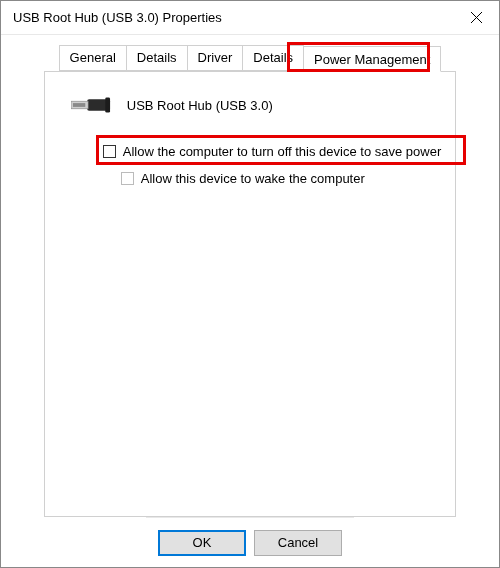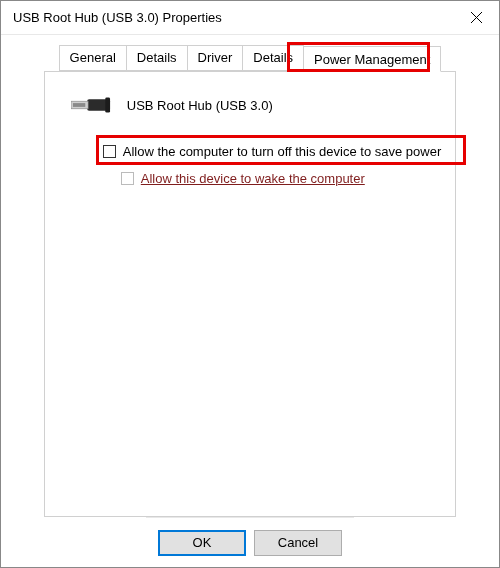--- a/index.html
+++ b/index.html
@@ -17,21 +17,21 @@
     .tab-highlight { position: absolute; border: 3px solid #e60000; z-index: 5; pointer-events: none; }
     .tab-panel { border: 1px solid #d0d0d0; flex: 1; background: #fff; padding: 16px 14px; position: relative; z-index: 2; }
     .device-row { display: flex; align-items: center; gap: 16px; padding: 6px 0 26px 12px; }
     .usb-icon { width: 40px; height: 22px; display: flex; align-items: center; justify-content: center; }
     .opt-row { display: flex; align-items: center; gap: 7px; padding: 2px 0; margin-left: 44px; }
     .opt-row.hl { position: relative; }
     .hl-box { position: absolute; border: 3px solid #e60000; pointer-events: none; }
     .checkbox { width: 13px; height: 13px; border: 1px solid #333; background: #fff; display: inline-block; flex-shrink: 0; }
     .checkbox.disabled { border-color: #bbb; }
     .opt-label { font-size: 13px; }
-    .opt-label.disabled { color: #7f1d1d; text-decoration: underline; }
+    .opt-label.disabled { color: #000000; }
     .button-row { height: 50px; display: flex; justify-content: flex-end; align-items: center; gap: 8px; padding: 0 12px; border-top: 1px solid #e8e8e8; }
     .btn { width: 88px; height: 26px; border: 1px solid #adadad; background: #e1e1e1; font-size: 13px; font-family: inherit; cursor: pointer; }
     .btn.default { border: 2px solid #0078d7; background: #e1e1e1; }
   </style>
 </head>
 <body>
 
 <div class="window">
 
   <div class="titlebar">

